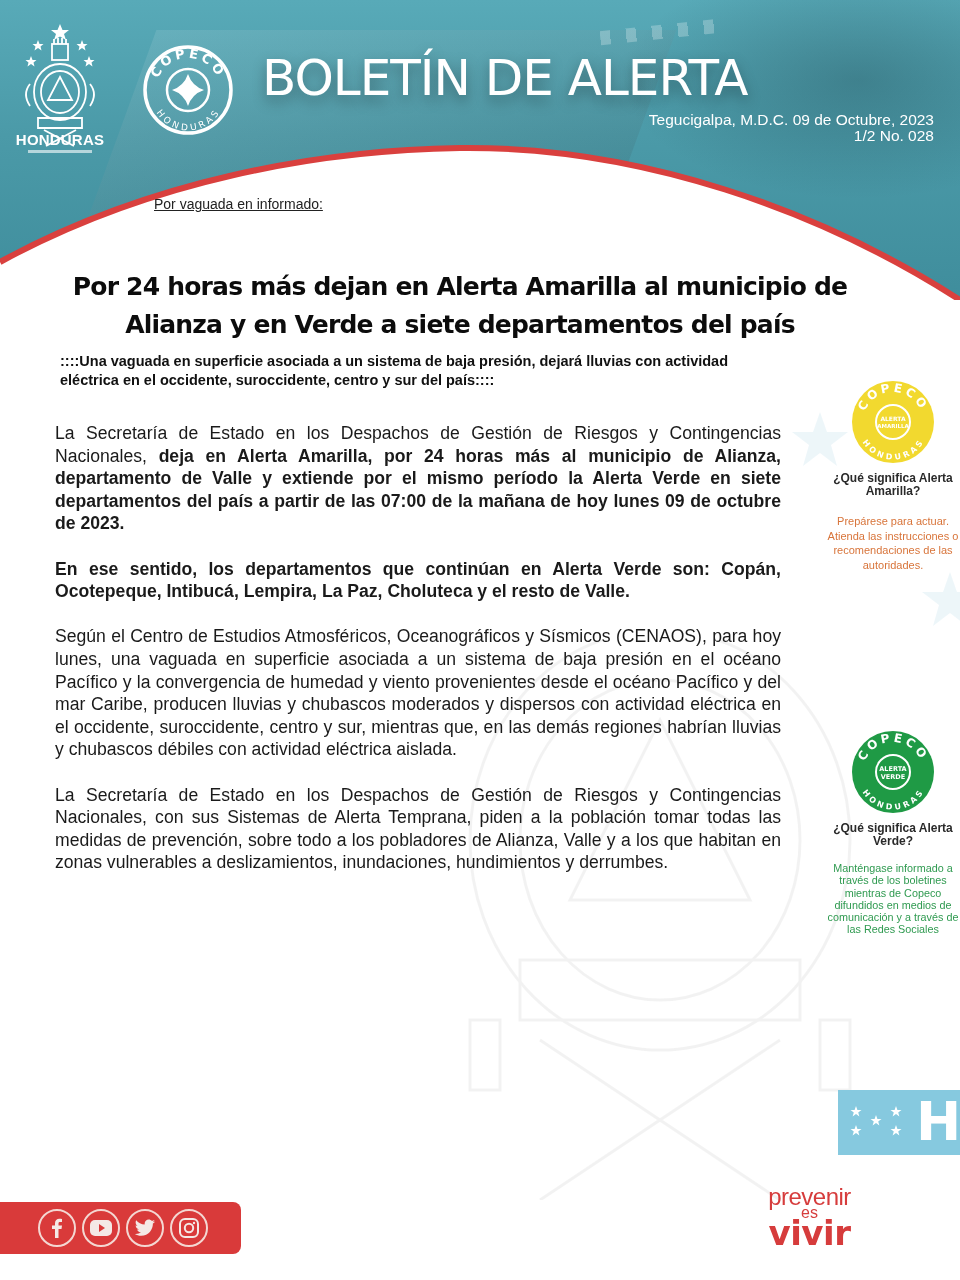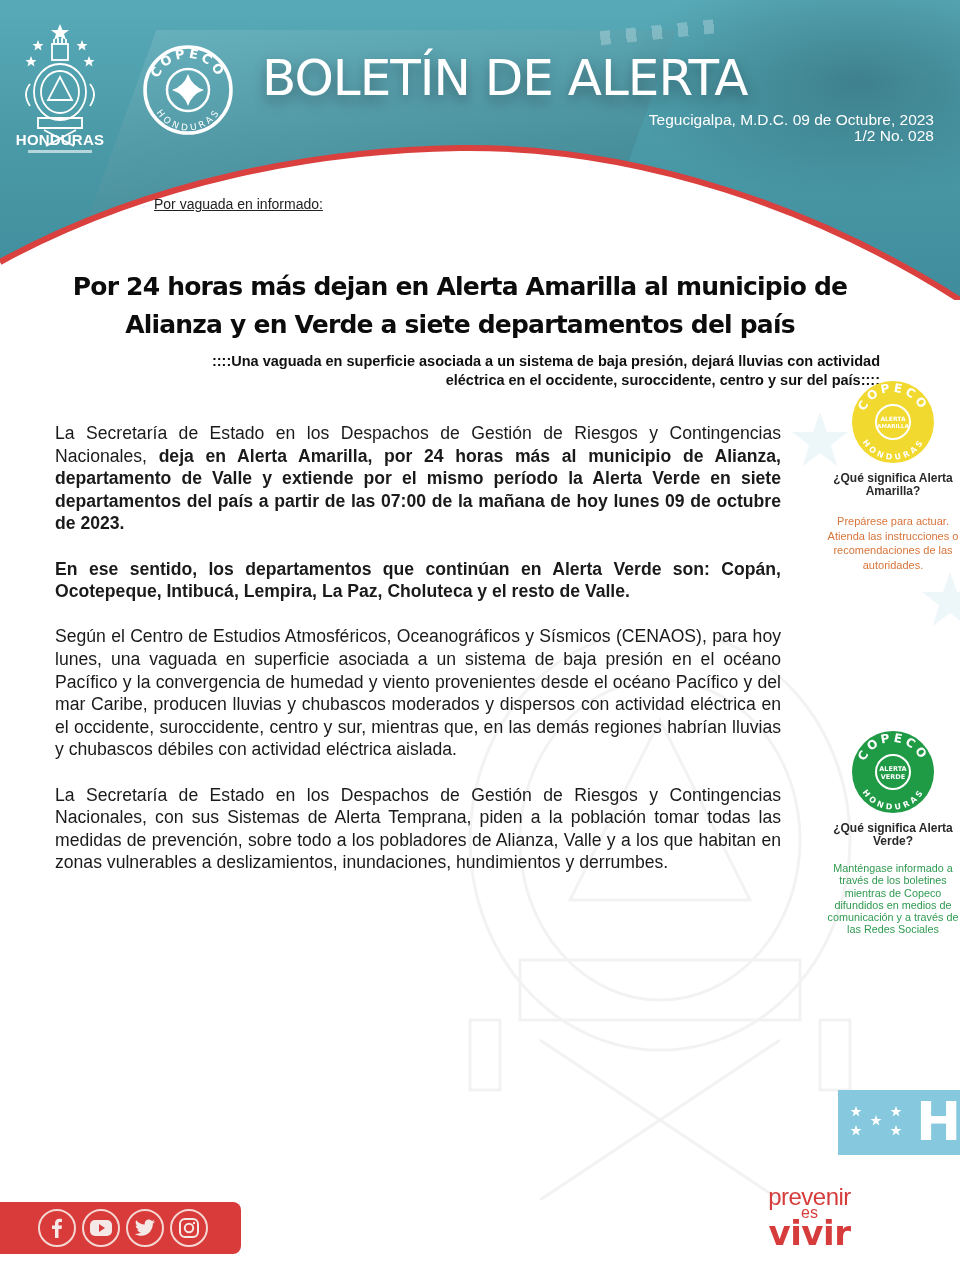--- a/index.html
+++ b/index.html
@@ -38,21 +38,21 @@
   .dateline { position: absolute; right: 26px; top: 112px; text-align: right; color: #ffffff;
     font-size: 15.5px; line-height: 16px; }
 
   
   .watermark { position: absolute; left: 400px; top: 640px; width: 520px; height: 560px; opacity: 0.22; }
 
   
   .kicker { position: absolute; left: 154px; top: 196px; font-size: 14px; text-decoration: underline; color: #222; }
   .headline { position: absolute; left: 40px; top: 224px; width: 840px; text-align: center;
     font-family: "DejaVu Sans", sans-serif; font-weight: 700; font-size: 25px; line-height: 38px; letter-spacing: -0.8px; color: #0c0c0c; margin-top: 44px; }
-  .subhead { position: absolute; left: 60px; top: 352px; width: 820px; text-align: right;
+  .subhead { position: absolute; left: 60px; top: 352px; width: 820px; text-align: left;
     font-weight: 700; font-size: 14.5px; line-height: 19px; color: #111; }
 
   .body { position: absolute; left: 55px; top: 422px; width: 726px; font-size: 17.6px; line-height: 22.6px; color: #1a1a1a; }
   .body p { margin-bottom: 22.6px; text-align: justify; }
   .body b { font-weight: 700; }
 
   
   .side { position: absolute; left: 826px; width: 134px; text-align: center; }
   .side-yellow { top: 380px; }
   .side-green { top: 730px; }

